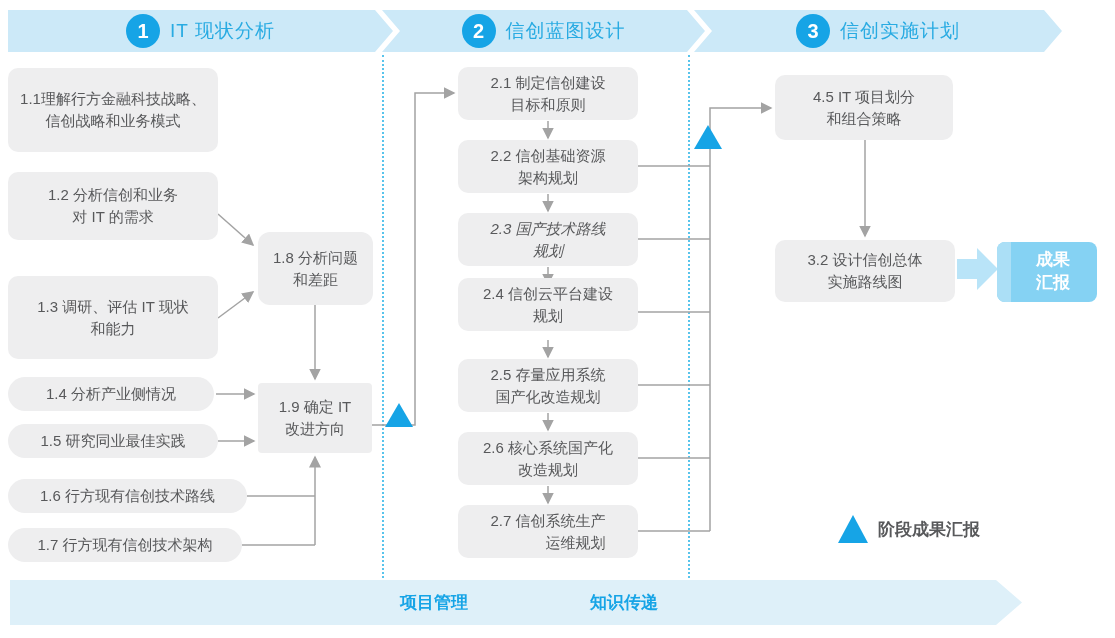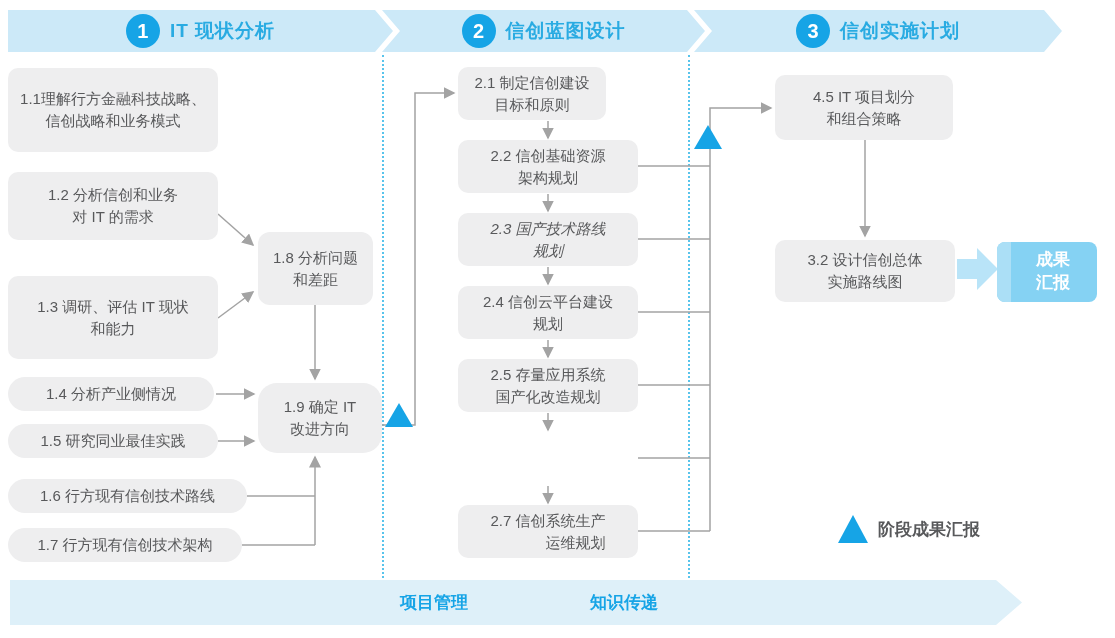--- a/index.html
+++ b/index.html
@@ -15,21 +15,21 @@
   
   .seg{position:absolute;top:10px;height:42px;background:var(--banner-bg);
        display:flex;align-items:center;justify-content:center;gap:10px;}
   .seg-tip{clip-path:polygon(0 0,calc(100% - 18px) 0,100% 50%,calc(100% - 18px) 100%,0 100%);}
   .seg-notch{clip-path:polygon(0 0,calc(100% - 18px) 0,100% 50%,calc(100% - 18px) 100%,0 100%,18px 50%);}
   #seg1{left:8px;width:385px;}
   #seg2{left:382px;width:323px;}
   #seg3{left:694px;width:368px;}
   .badge{width:34px;height:34px;border-radius:50%;background:var(--accent);color:#fff;
          font-weight:bold;font-size:20px;display:flex;align-items:center;justify-content:center;flex:0 0 auto;}
-  .seg-title{color:var(--title-blue);font-weight:bold;font-size:19px;letter-spacing:1px;white-space:nowrap;}
+  .seg-title{color:var(--title-blue);font-weight:normal;font-size:19px;letter-spacing:1px;white-space:nowrap;}
 
   
   .dotline{position:absolute;top:55px;height:523px;width:0;border-left:2px dotted var(--dotted-blue);}
   #dot1{left:382px;} #dot2{left:688px;}
 
   
   svg.wires{position:absolute;left:0;top:0;width:1115px;height:638px;}
   svg.wires path{fill:none;stroke:var(--line-gray);stroke-width:1.5px;}
   .marker-tri{fill:var(--accent);}
   .fat-arrow{fill:var(--fat-arrow);}
@@ -40,25 +40,25 @@
         font-size:15px;line-height:1.45;white-space:pre-line;padding:4px 6px;}
   .pill{border-radius:17px;white-space:nowrap;}
   #b11{left:8px;top:68px;width:210px;height:84px;}
   #b12{left:8px;top:172px;width:210px;height:68px;}
   #b13{left:8px;top:276px;width:210px;height:83px;}
   #b14{left:8px;top:377px;width:206px;height:34px;}
   #b15{left:8px;top:424px;width:210px;height:34px;}
   #b16{left:8px;top:479px;width:239px;height:34px;}
   #b17{left:8px;top:528px;width:234px;height:34px;}
   #b18{left:258px;top:232px;width:115px;height:73px;border-radius:12px;}
-  #b19{left:258px;top:383px;width:124px;height:70px;border-radius:19px;}
-  #b21{left:458px;top:67px;width:148px;height:53px;}
+  #b19{left:258px;top:383px;width:114px;height:70px;border-radius:4px;}
+  #b21{left:458px;top:67px;width:180px;height:53px;}
   #b22{left:458px;top:140px;width:180px;height:53px;}
   #b23{left:458px;top:213px;width:180px;height:53px;font-style:italic;}
-  #b24{left:458px;top:286px;width:180px;height:53px;}
+  #b24{left:458px;top:278px;width:180px;height:53px;}
   #b25{left:458px;top:359px;width:180px;height:53px;}
   #b26{left:458px;top:432px;width:180px;height:53px;}
   #b27{left:458px;top:505px;width:180px;height:53px;text-align:right;}
   #b31{left:775px;top:75px;width:178px;height:65px;}
   #b32{left:775px;top:240px;width:180px;height:62px;}
 
   
   #result{position:absolute;left:997px;top:242px;width:100px;height:60px;background:var(--result-bg);
           border-radius:8px;color:#fff;font-weight:bold;font-size:17px;line-height:1.35;
           display:flex;align-items:center;justify-content:center;text-align:left;
@@ -157,20 +157,22 @@
   <div class="nbox" id="b21">2.1 制定信创建设
 目标和原则</div>
   <div class="nbox" id="b22">2.2 信创基础资源
 架构规划</div>
   <div class="nbox" id="b23">2.3 国产技术路线
 规划</div>
   <div class="nbox" id="b24">2.4 信创云平台建设
 规划</div>
   <div class="nbox" id="b25">2.5 存量应用系统
 国产化改造规划</div>
+  <div class="nbox" id="b26">2.6 核心系统国产化
+改造规划</div>
   <div class="nbox" id="b27">2.7 信创系统生产
 运维规划</div>
 
   <div class="nbox" id="b31">4.5 IT 项目划分
 和组合策略</div>
   <div class="nbox" id="b32">3.2 设计信创总体
 实施路线图</div>
   <div id="result">成果
 汇报</div>
 

